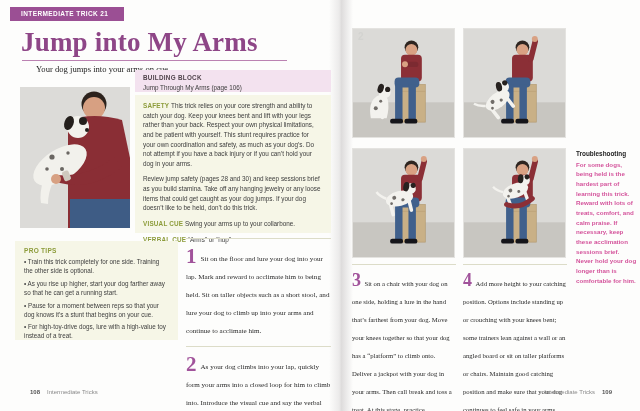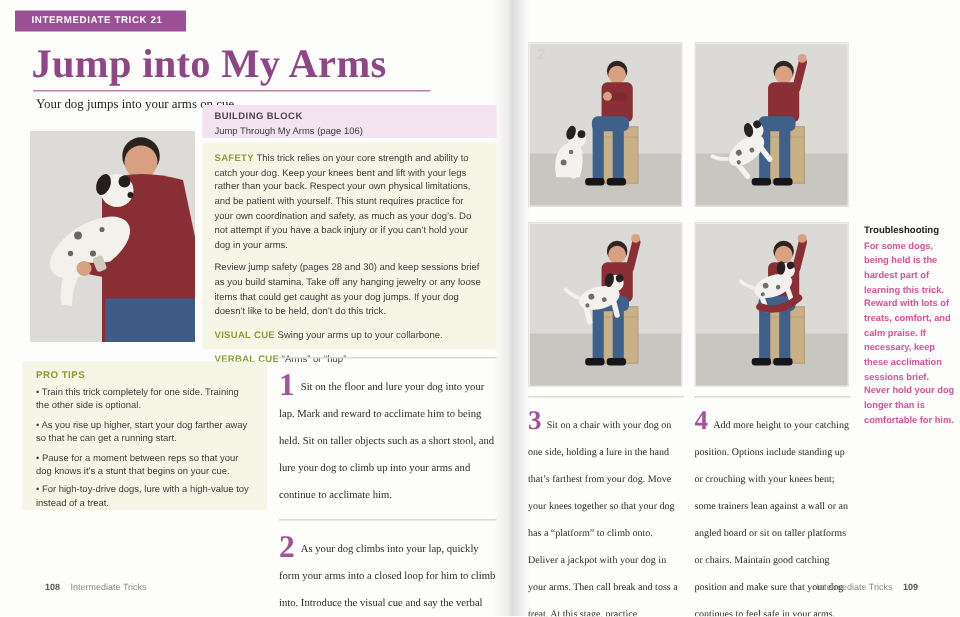--- a/index.html
+++ b/index.html
@@ -10,21 +10,21 @@
   .gutter{left:329px;top:0;width:24px;height:411px;
     background:linear-gradient(90deg,rgba(0,0,0,0) 0%,rgba(80,70,75,0.10) 42%,rgba(80,70,75,0.18) 52%,rgba(0,0,0,0) 100%);}
 
   
   .banner{left:10px;top:7px;width:114px;height:14px;background:#9b4f94;color:#fff;
     font-weight:bold;font-size:6.5px;line-height:14px;letter-spacing:0.4px;
     padding-left:11px;box-sizing:border-box;}
   .title{left:21px;top:27px;font-family:"Liberation Serif",serif;font-weight:bold;
     font-size:27px;color:#8e4687;letter-spacing:0.2px;}
   .title-rule{left:22px;top:60px;width:265px;height:1px;background:#bb82b2;}
-  .subtitle{left:24px;top:64px;font-family:"Liberation Serif",serif;font-size:8.6px;color:#232323;}
+  .subtitle{left:36px;top:64px;font-family:"Liberation Serif",serif;font-size:8.6px;color:#232323;}
 
   .photo-main{left:20px;top:87px;width:110px;height:141px;overflow:hidden;}
   .photo-main svg{display:block;}
 
   .bb-box{left:135px;top:70px;width:196px;height:22px;background:#f3e2ef;
     padding:3px 8px;box-sizing:border-box;}
   .bb-label{font-size:6.3px;font-weight:bold;color:#50434b;letter-spacing:0.3px;line-height:1.55;}
   .bb-value{font-size:6.3px;color:#3c3c3c;line-height:1.5;}
 
   .safety-box{left:135px;top:95px;width:196px;height:138px;background:#f6f6e7;

